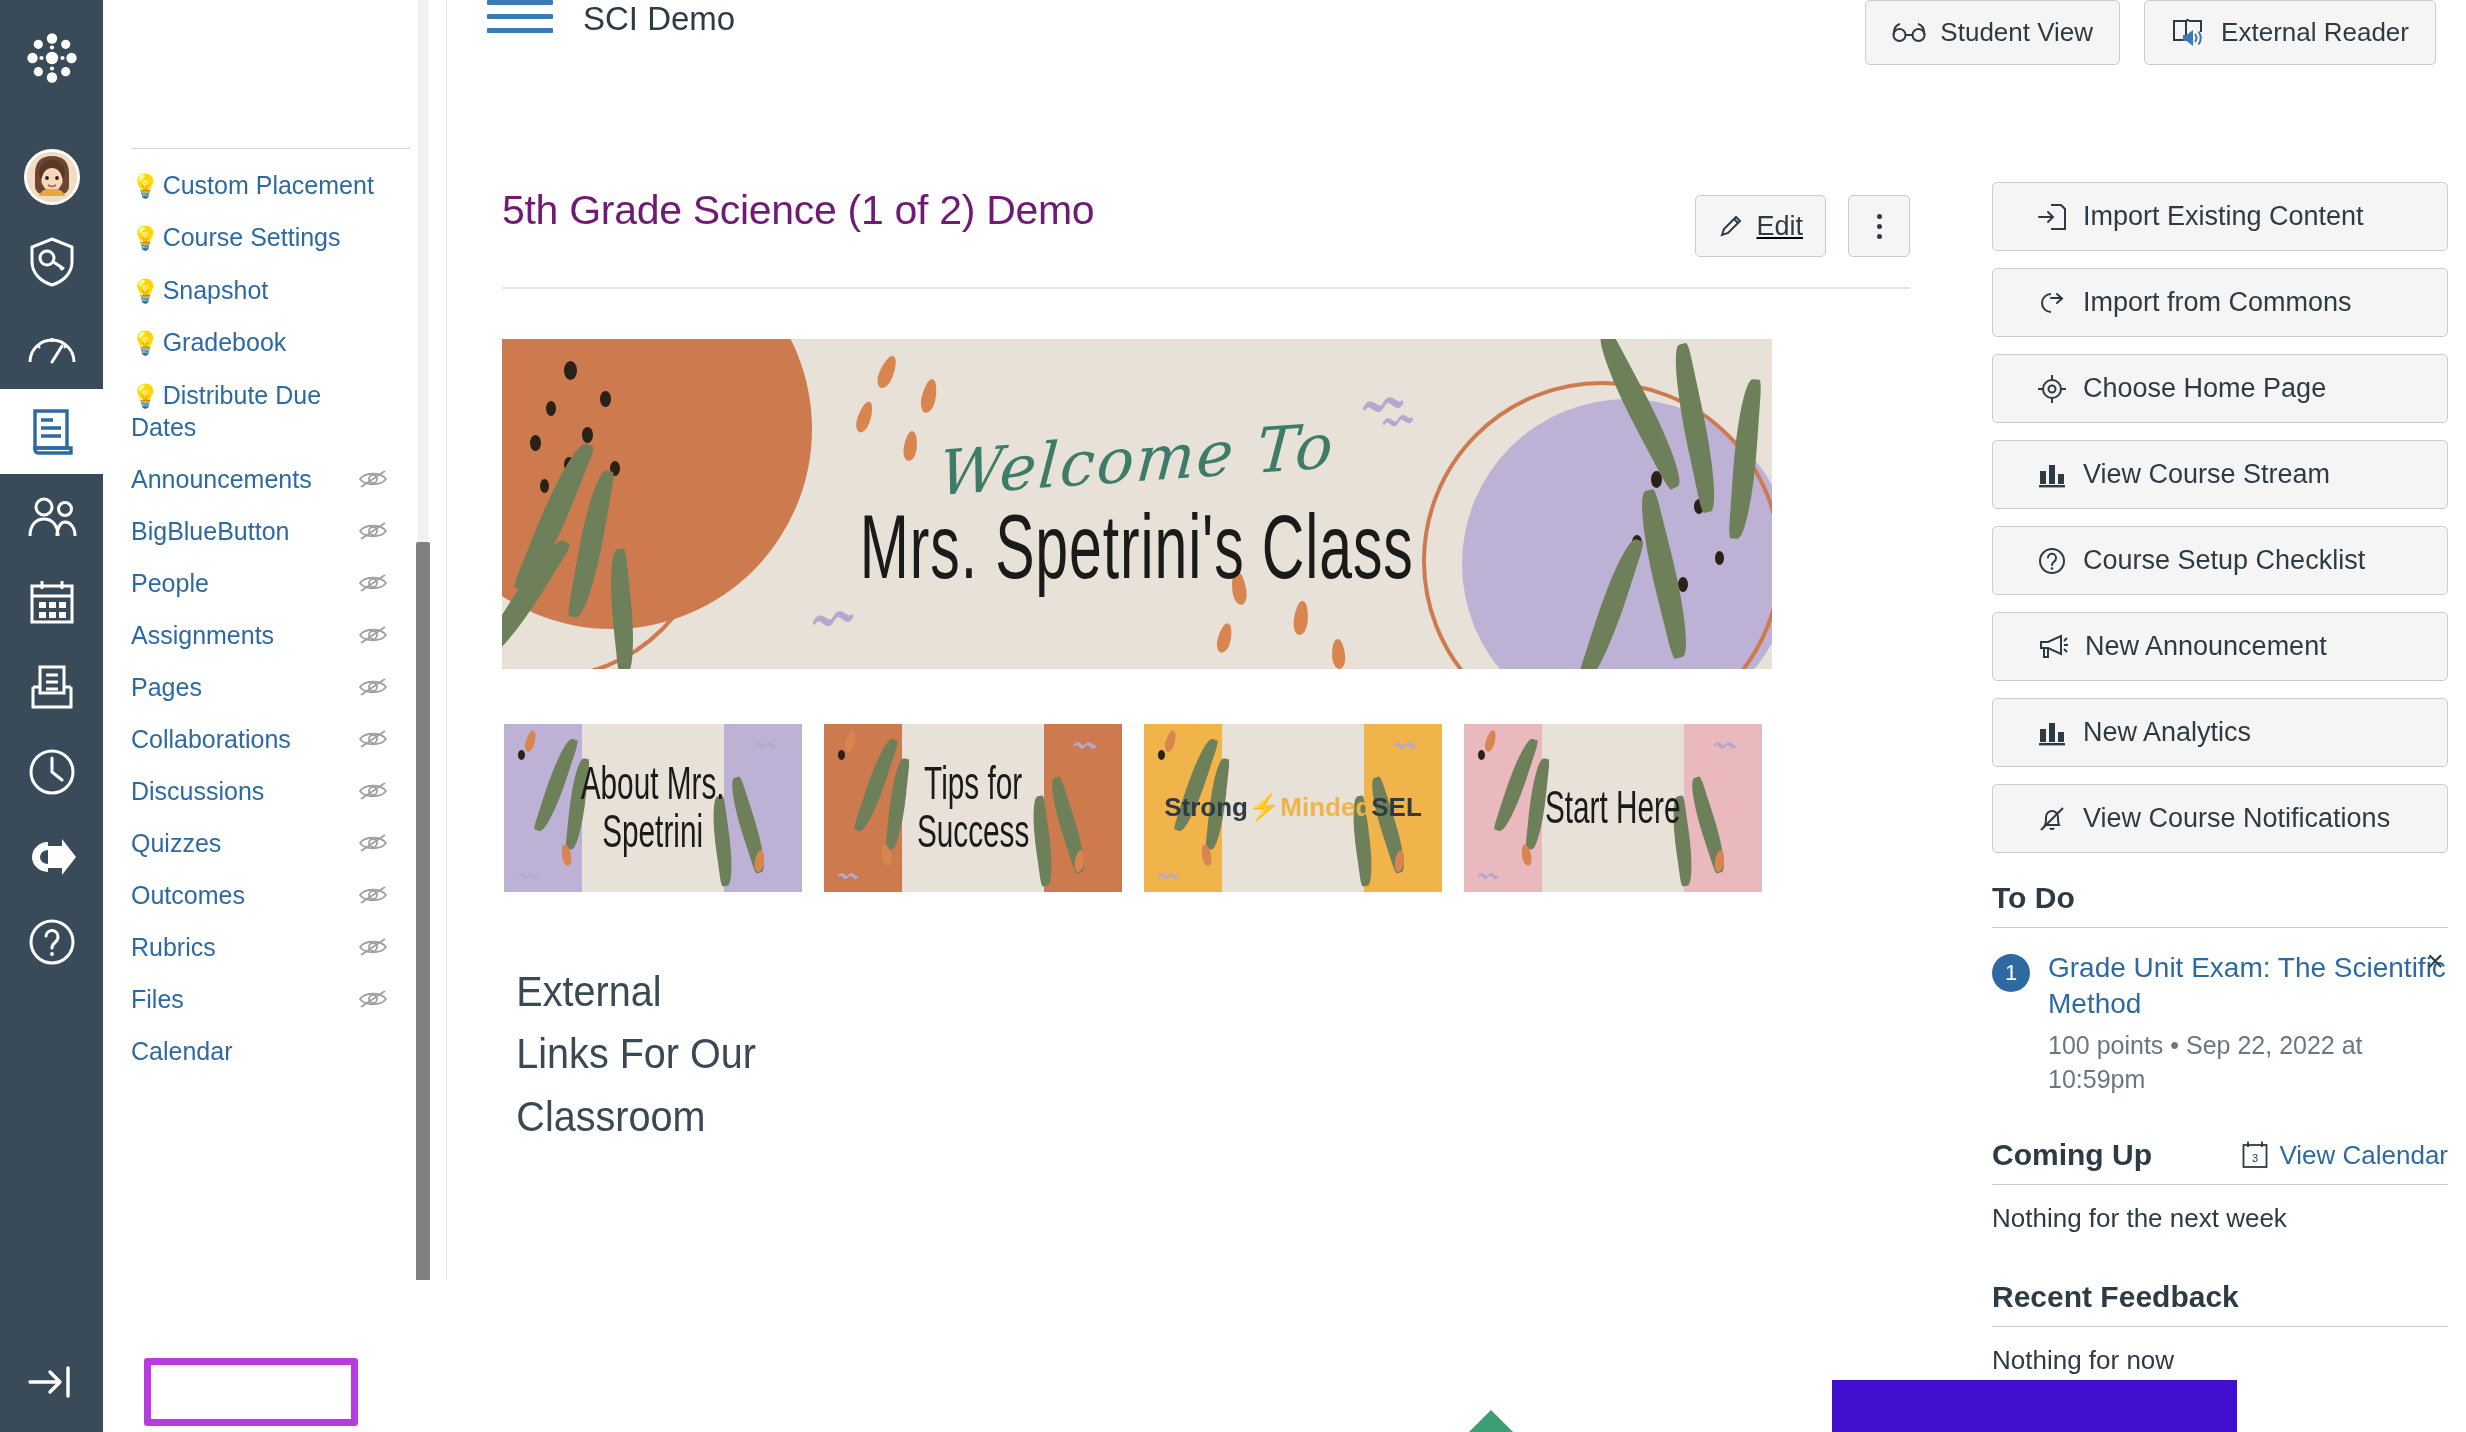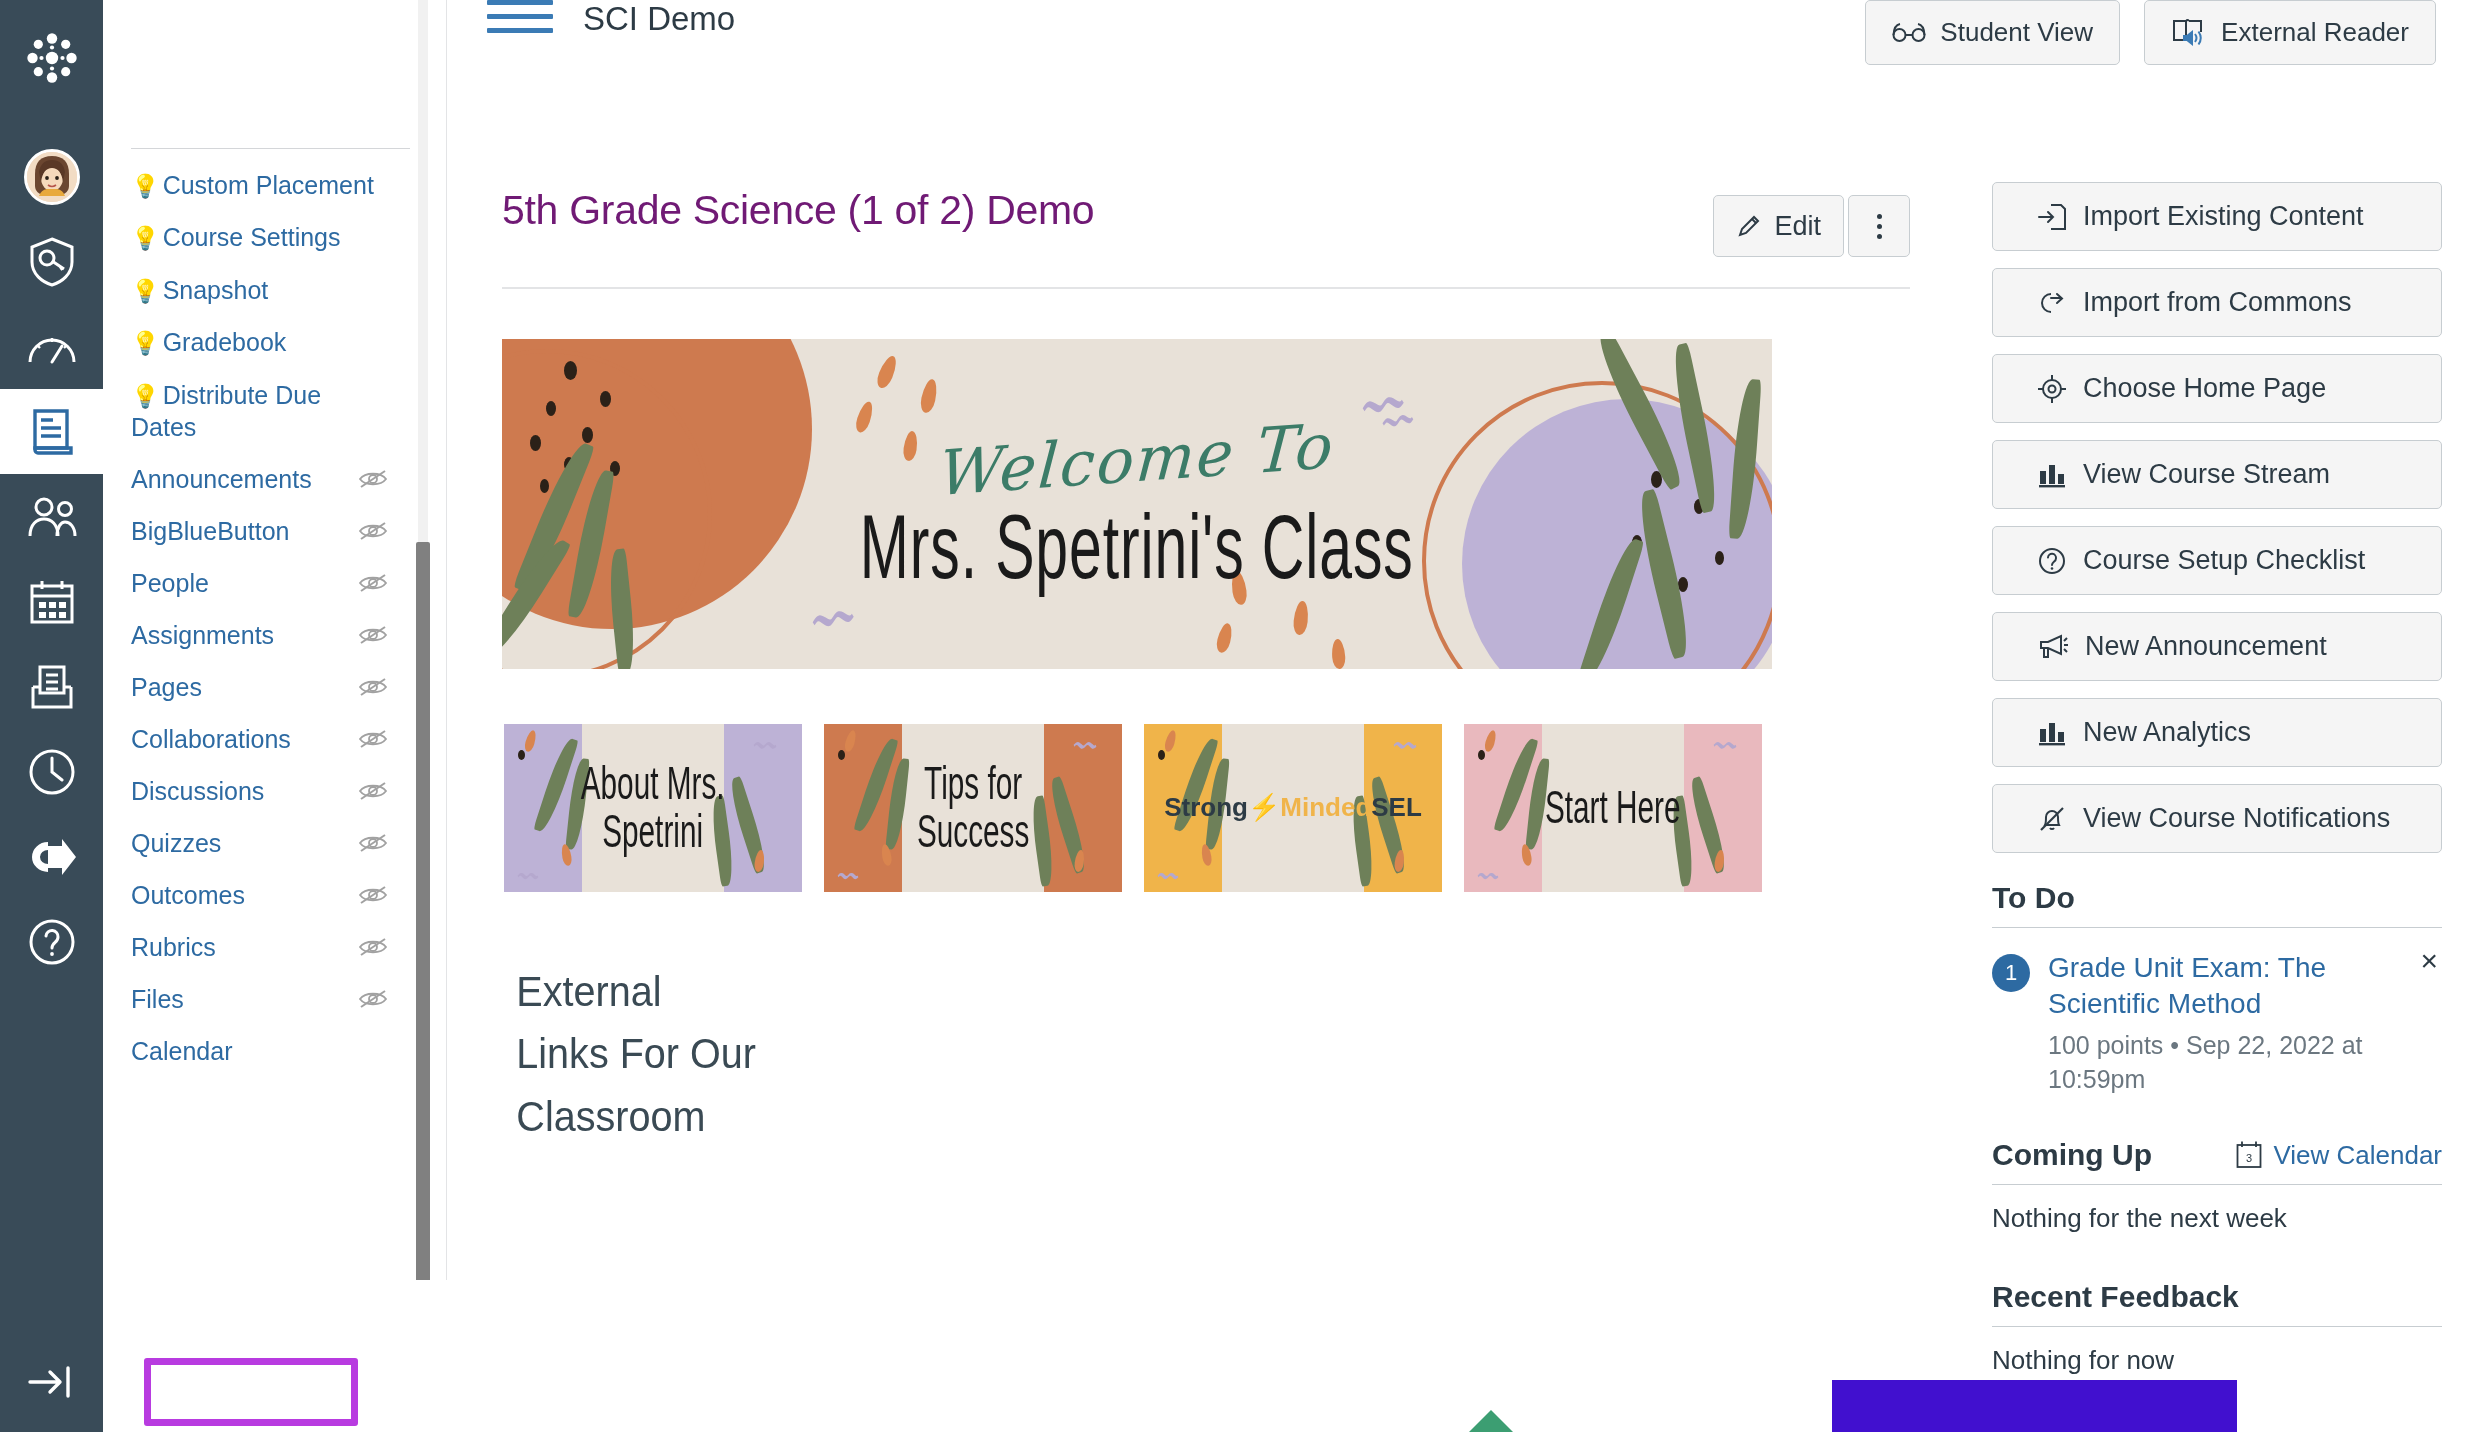--- a/index.html
+++ b/index.html
@@ -115,21 +115,21 @@
   
   .main-row { display: flex; height: calc(1432px - 147px); }
   .main-center { flex: 1 1 auto; padding: 0 0 0 0; position: relative; }
   .page-head {
     display: flex; align-items: flex-start;
     padding: 40px 52px 0 55px;
   }
   .page-title {
     font-size: 41px; color: #701a75; font-weight: 400; letter-spacing: -0.3px;
   }
-  .page-head-actions { margin-left: auto; display: flex; gap: 4px; padding-top: 8px;}
+  .page-head-actions { margin-left: auto; display: flex; gap: 22px; padding-top: 8px; text-decoration: underline;}
   .btn-sm {
     background: #F5F5F5; border: 1px solid #C7CDD1; border-radius: 5px;
     color: #2D3B45; font-size: 27px; height: 62px; padding: 0 22px;
     display: inline-flex; align-items: center; gap: 12px; cursor: pointer;
   }
   .btn-kebab {
     width: 62px; padding: 0; justify-content: center;
     flex-direction: column; gap: 5px;
   }
   .kdot { width: 5px; height: 5px; border-radius: 50%; background: #2D3B45; }
@@ -210,21 +210,21 @@
   }
   .green-tri {
     position:absolute; left: 1022px; bottom: 0; width:0; height:0;
     border-left: 22px solid transparent; border-right: 22px solid transparent;
     border-bottom: 22px solid #3C9E72;
   }
 
   
   .right-col {
     width: 504px; flex: 0 0 504px;
-    padding: 35px 24px 0 30px;
+    padding: 35px 18px 0 30px;
     border-left: 0;
     height: 100%;
     overflow: hidden;
   }
   .side-btn {
     width: 100%; height: 69px;
     background:#F5F5F5; border:1px solid #C7CDD1; border-radius:5px;
     color:#2D3B45; font-size: 27px;
     display:flex; align-items:center; gap: 16px;
     padding-left: 44px;

